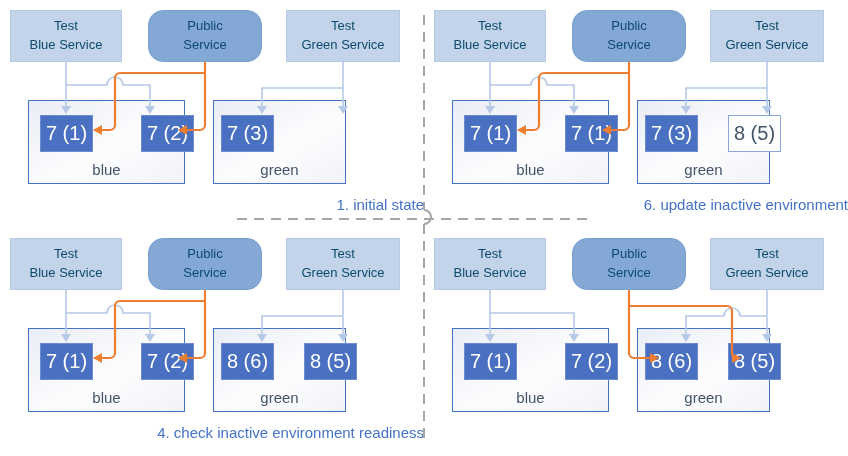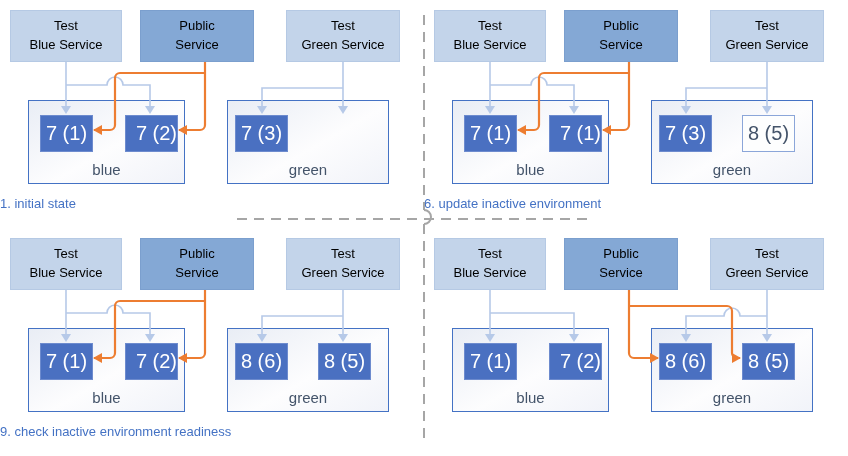--- a/index.html
+++ b/index.html
@@ -11,59 +11,59 @@
   .quadrant { position: absolute; width: 424px; height: 228px; }
   .q0 { left: 0;     top: 0; }
   .q1 { left: 424px; top: 0; }
   .q2 { left: 0;     top: 228px; }
   .q3 { left: 424px; top: 228px; }
 
   .service {
     position: absolute; top: 10px; height: 52px;
     display: flex; align-items: center; justify-content: center;
     text-align: center; white-space: pre-line;
-    font-size: 13px; line-height: 1.45; color: #000000;
+    font-size: 13px; line-height: 1.45; color: #0c4a6e;
   }
   .service.light { background: var(--light-service-fill); border: 1px solid var(--light-service-border); }
   .service.dark  { background: var(--public-service-fill); border: 1px solid var(--public-service-border); }
   .svc-blue   { left: 10px;  width: 112px; }
-  .svc-public { left: 140px; width: 114px; }
+  .svc-public { left: 148px; width: 114px; border-radius: 15px; }
   .svc-green  { left: 286px; width: 114px; }
 
   .env {
     position: absolute; top: 100px; height: 84px;
     border: 1px solid var(--env-border);
     background: linear-gradient(150deg, #e9edf5 0%, #fdfdfe 55%, #f1f3f9 100%);
   }
   .env-blue  { left: 28px;  width: 157px; }
-  .env-green { left: 227px; width: 162px; padding-left: 36px; }
+  .env-green { left: 213px; width: 133px; padding-left: 36px; }
 
   .pod {
     position: absolute; top: 14px; width: 53px; height: 37px;
     line-height: 35px; text-align: center; font-size: 20px;
     color: var(--pod-text); background: var(--pod-fill);
     border: 1px solid var(--pod-border);
   }
   .env-blue  .pa { left: 11px; }
-  .env-blue  .pb { left: 96px; text-align: right; }
+  .env-blue  .pb { left: 112px; }
   .env-green .pa { left: 7px;  }
   .env-green .pb { left: 90px; }
   .pod.outline {
     background: var(--pod-outline-fill);
     border: 1.5px solid var(--pod-outline-border);
     color: var(--pod-outline-text);
   }
 
   .env-label {
     position: absolute; left: 0; right: 0; bottom: 5px;
     text-align: center; font-size: 15px; color: var(--env-label-color); margin-top: 47px;
   }
   .caption {
     position: absolute; left: 0; top: 196px; width: 424px;
-    text-align: left; font-size: 13px; color: var(--caption-color);
+    text-align: right; font-size: 15px; color: var(--caption-color);
   }
 
   .wires { position: absolute; left: 0; top: 0; pointer-events: none; }
   .wire-light  { fill: none; stroke: var(--light-arrow); stroke-width: 1.6px; }
   .wire-orange { fill: none; stroke: var(--orange); stroke-width: 2.2px; stroke-linejoin: round; }
   .head-light  { fill: var(--light-arrow); }
   .head-orange { fill: var(--orange); }
 
   .divider { position: absolute; left: 0; top: 0; pointer-events: none; }
   .divider path { stroke: var(--divider); stroke-width: 2px; fill: none; }
@@ -181,21 +181,21 @@
       </g>
       <g>
         <path class="wire-light" d="M343,62 V110" marker-end="url(#mLight)"></path>
         <path class="wire-light" d="M343,88 H262 V110" marker-end="url(#mLight)"></path>
       </g>
       <g>
         <path class="wire-orange" d="M205,62 V125 A5,5 0 0 1 200,130 H179" marker-end="url(#mOrange)"></path>
         <path class="wire-orange" d="M205,73 H120 A5,5 0 0 0 115,78 V125 A5,5 0 0 1 110,130 H94" marker-end="url(#mOrange)"></path>
       </g>
     </svg>
-    <div class="caption">9. check inactive environment readiness</div>
+    <div class="caption">4. check inactive environment readiness</div>
   </section>
 
   <section class="quadrant q3">
     <div class="service light svc-blue"><span>Test
 Blue Service</span></div>
     <div class="service dark svc-public"><span>Public
 Service</span></div>
     <div class="service light svc-green"><span>Test
 Green Service</span></div>
 

